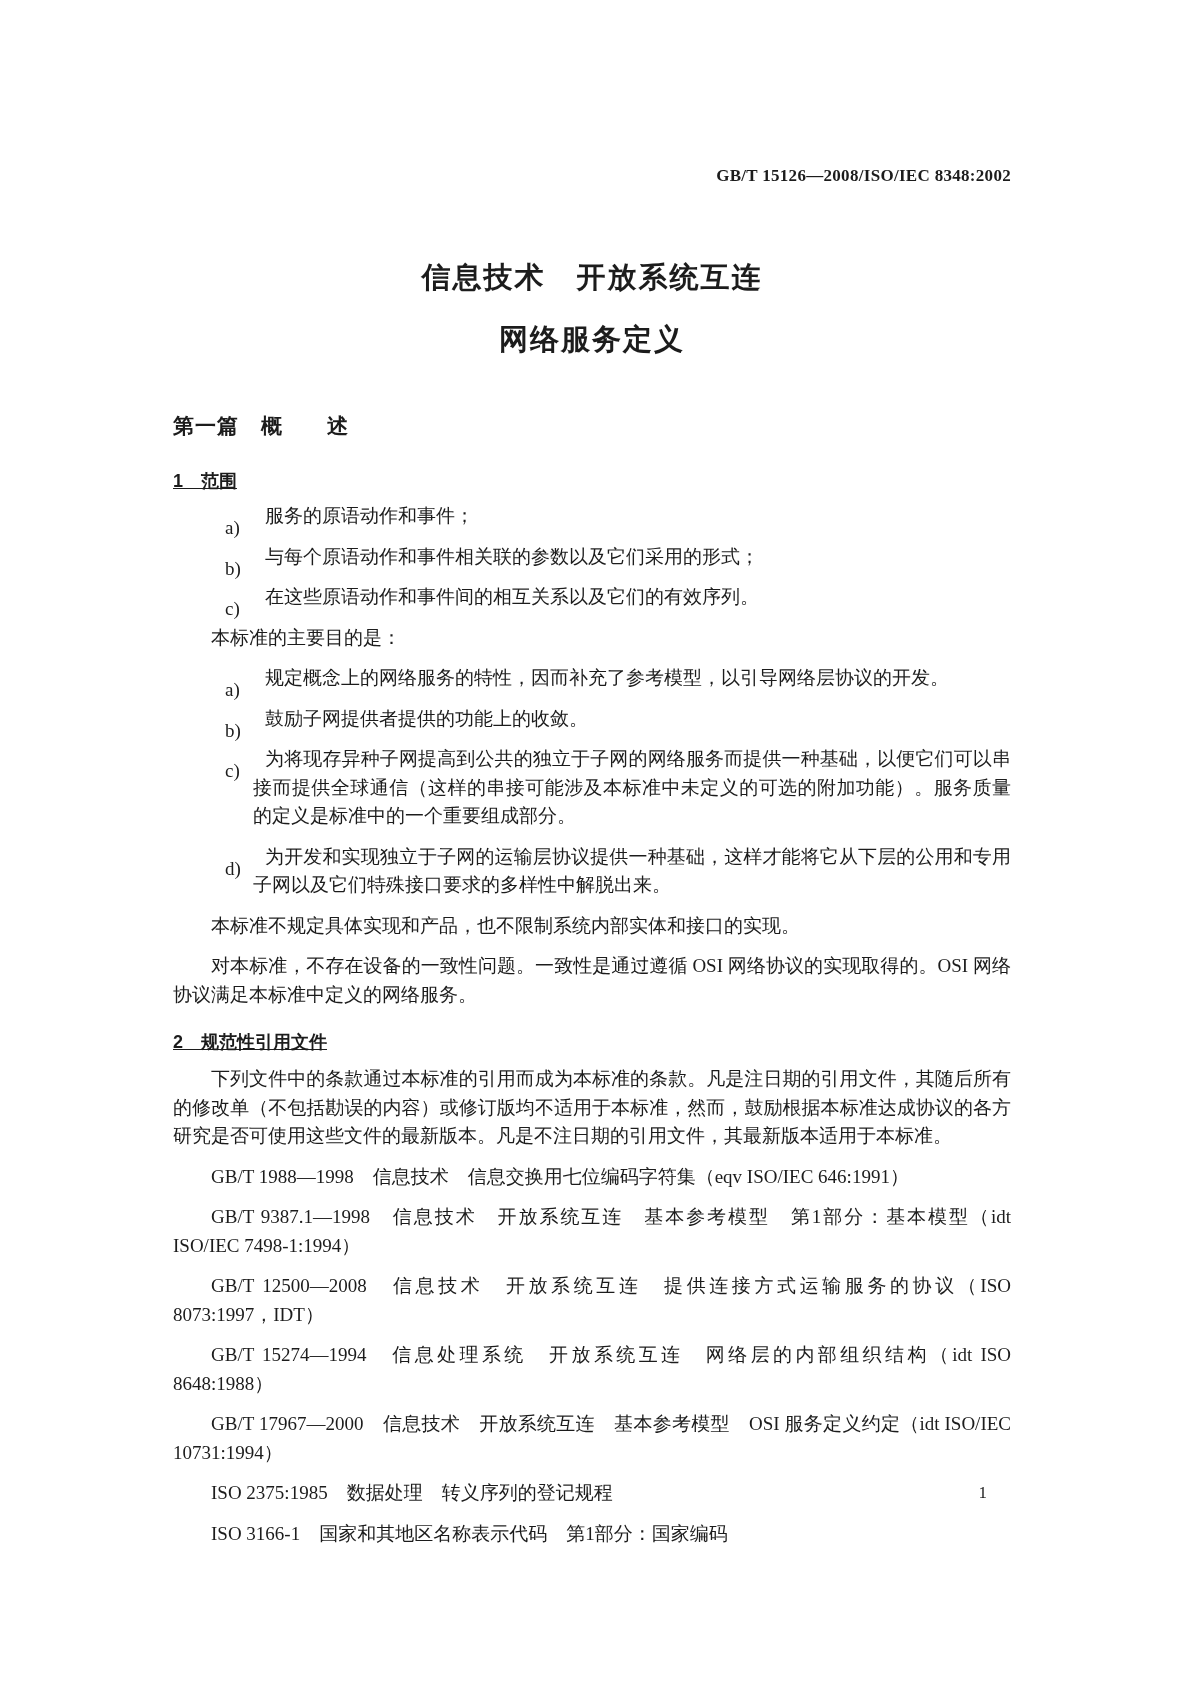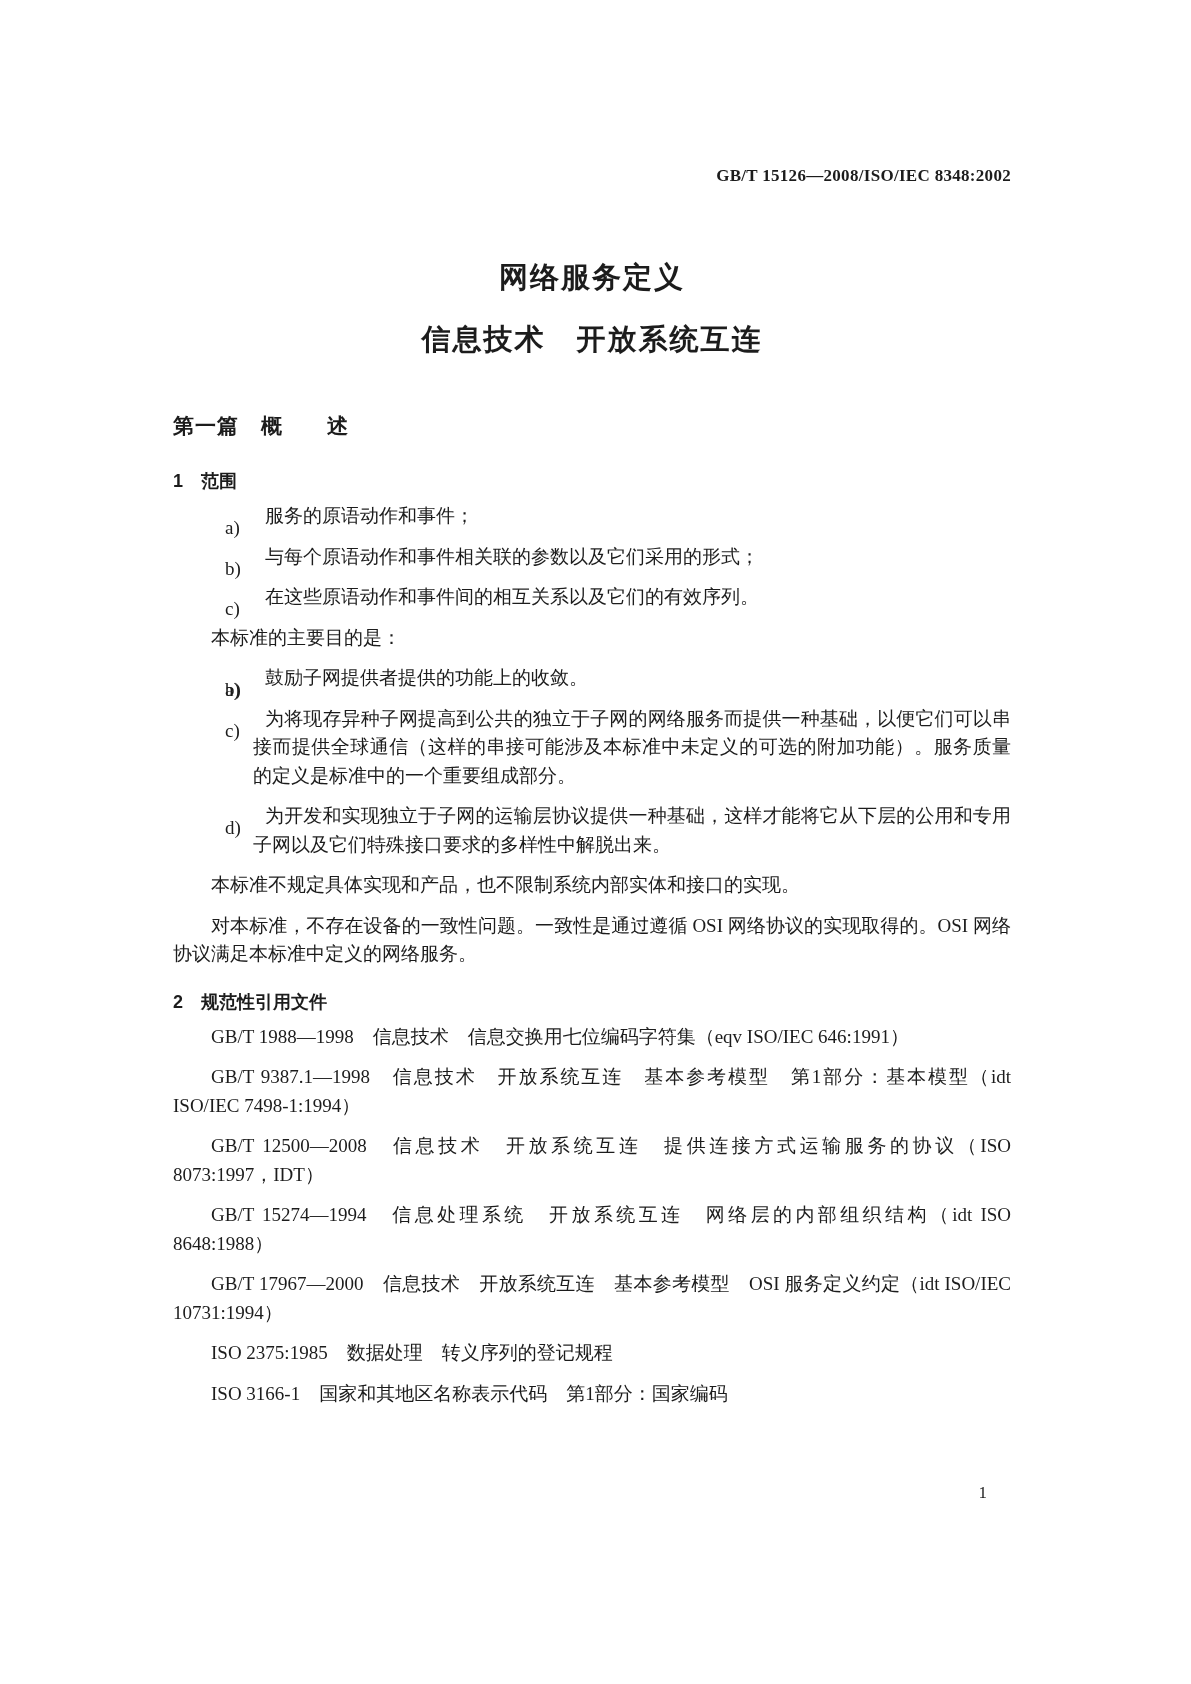--- a/index.html
+++ b/index.html
@@ -45,20 +45,21 @@
     font-weight: 700;
     letter-spacing: 1px;
     font-family: "Liberation Sans", "DejaVu Sans", sans-serif;
   }
   .sec-heading {
     margin-top: 34px;
     font-size: 18px;
     line-height: 18px;
     font-weight: 700;
     font-family: "Liberation Sans", "DejaVu Sans", sans-serif;
+    text-decoration: underline;
   }
   .sec-heading.second { margin-top: 24px; }
   .para, .list-item, .ref {
     font-size: 19px;
     line-height: 28.5px;
     text-align: justify;
   }
   .para { text-indent: 2em; }
   .para.first-after-heading { margin-top: 13px; }
   .para.sec2-intro { margin-top: 14px; }
@@ -75,22 +76,22 @@
 </style>
 </head>
 <body>
 
 <div class="page">
   <div class="content">
 
     <div class="header-code">GB/T 15126—2008/ISO/IEC 8348:2002</div>
 
     <div class="doc-title">
+      <div>信息技术　开放系统互连</div>
       <div>网络服务定义</div>
-      <div>信息技术　开放系统互连</div>
     </div>
 
     <div class="part-heading">第一篇　概　　述</div>
 
     <div class="sec-heading">1　范围</div>
 
 
     <div class="list-item">
       <span class="li-label">a)</span>
       <span class="li-text">服务的原语动作和事件；</span>
@@ -101,39 +102,41 @@
     </div>
     <div class="list-item">
       <span class="li-label">c)</span>
       <span class="li-text">在这些原语动作和事件间的相互关系以及它们的有效序列。</span>
     </div>
 
     <p class="para">本标准的主要目的是：</p>
 
     <div class="list-item">
       <span class="li-label">a)</span>
+      <span class="li-text">规定概念上的网络服务的特性，因而补充了参考模型，以引导网络层协议的开发。</span>
     </div>
     <div class="list-item">
       <span class="li-label">b)</span>
       <span class="li-text">鼓励子网提供者提供的功能上的收敛。</span>
     </div>
     <div class="list-item">
       <span class="li-label">c)</span>
       <span class="li-text">为将现存异种子网提高到公共的独立于子网的网络服务而提供一种基础，以便它们可以串接而提供全球通信（这样的串接可能涉及本标准中未定义的可选的附加功能）。服务质量的定义是标准中的一个重要组成部分。</span>
     </div>
     <div class="list-item">
       <span class="li-label">d)</span>
       <span class="li-text">为开发和实现独立于子网的运输层协议提供一种基础，这样才能将它从下层的公用和专用子网以及它们特殊接口要求的多样性中解脱出来。</span>
     </div>
 
     <p class="para">本标准不规定具体实现和产品，也不限制系统内部实体和接口的实现。</p>
     <p class="para">对本标准，不存在设备的一致性问题。一致性是通过遵循 OSI 网络协议的实现取得的。OSI 网络协议满足本标准中定义的网络服务。</p>
 
     <div class="sec-heading second">2　规范性引用文件</div>
 
+    <p class="para sec2-intro">下列文件中的条款通过本标准的引用而成为本标准的条款。凡是注日期的引用文件，其随后所有的修改单（不包括勘误的内容）或修订版均不适用于本标准，然而，鼓励根据本标准达成协议的各方研究是否可使用这些文件的最新版本。凡是不注日期的引用文件，其最新版本适用于本标准。</p>
 
     <p class="ref">GB/T 1988—1998　信息技术　信息交换用七位编码字符集（eqv ISO/IEC 646:1991）</p>
     <p class="ref">GB/T 9387.1—1998　信息技术　开放系统互连　基本参考模型　第1部分：基本模型（idt ISO/IEC 7498-1:1994）</p>
     <p class="ref">GB/T 12500—2008　信息技术　开放系统互连　提供连接方式运输服务的协议（ISO 8073:1997，IDT）</p>
     <p class="ref">GB/T 15274—1994　信息处理系统　开放系统互连　网络层的内部组织结构（idt ISO 8648:1988）</p>
     <p class="ref">GB/T 17967—2000　信息技术　开放系统互连　基本参考模型　OSI 服务定义约定（idt ISO/IEC 10731:1994）</p>
     <p class="ref">ISO 2375:1985　数据处理　转义序列的登记规程</p>
     <p class="ref">ISO 3166-1　国家和其地区名称表示代码　第1部分：国家编码</p>
 
   </div>

